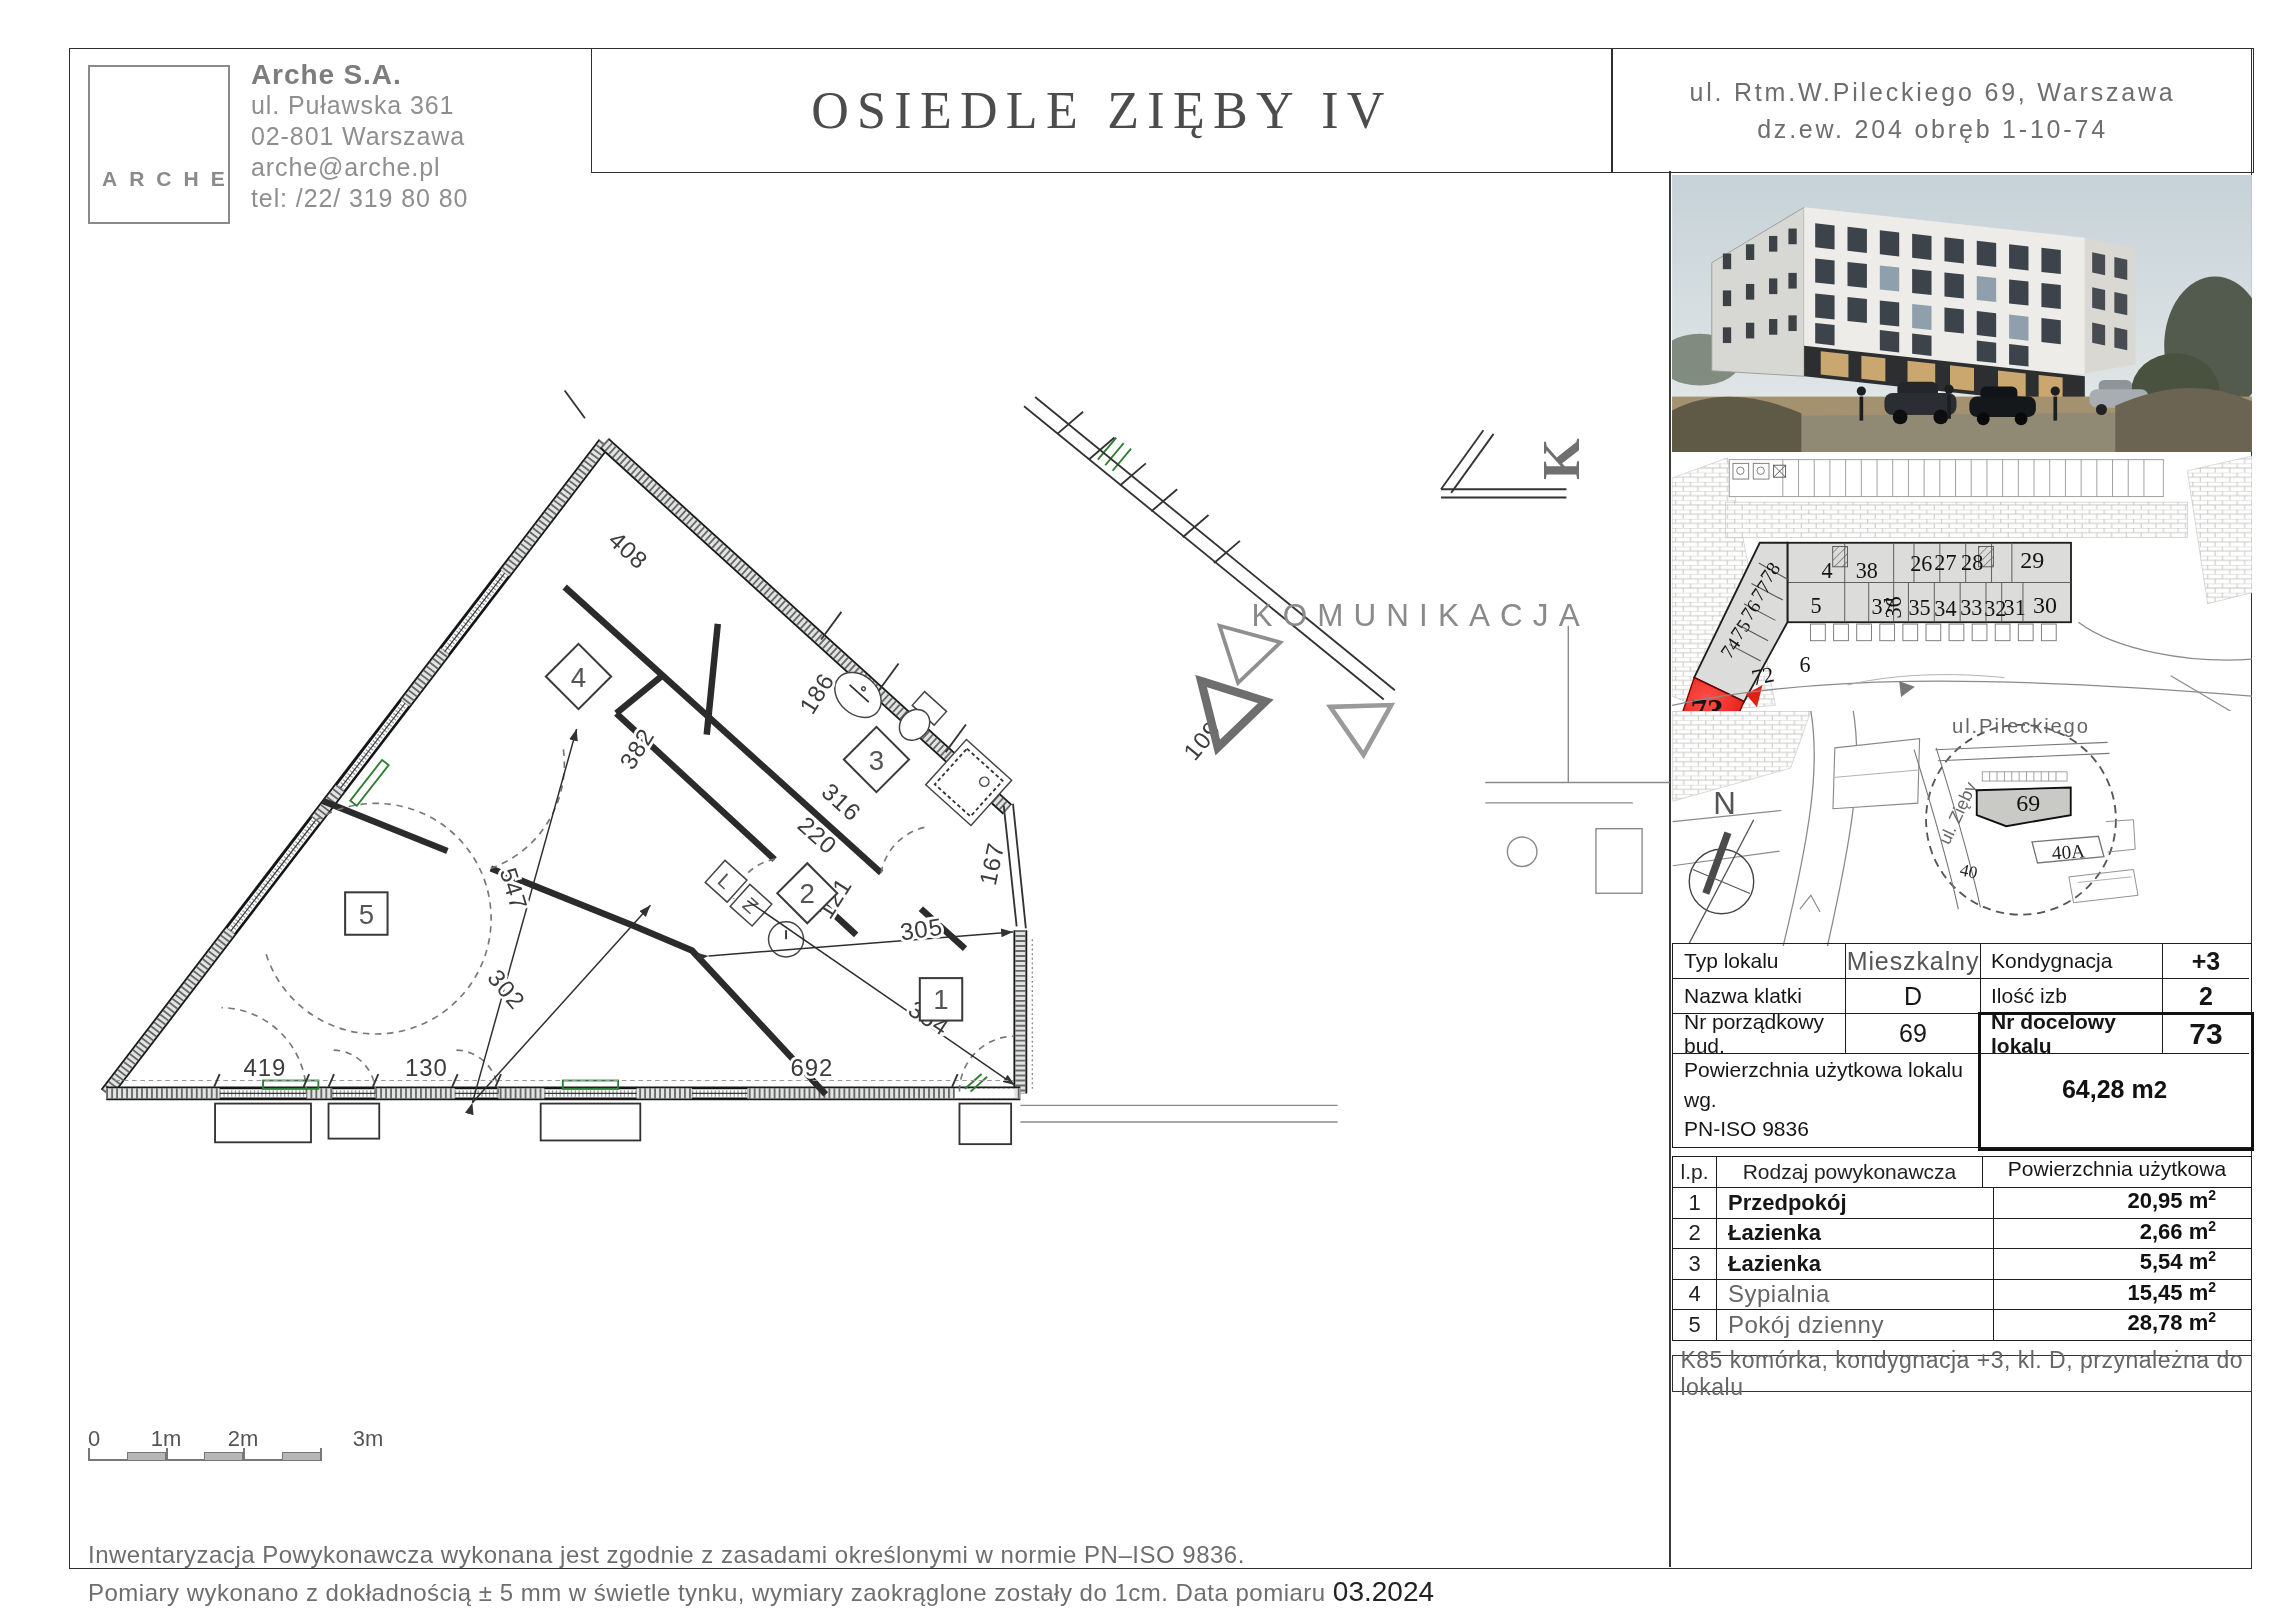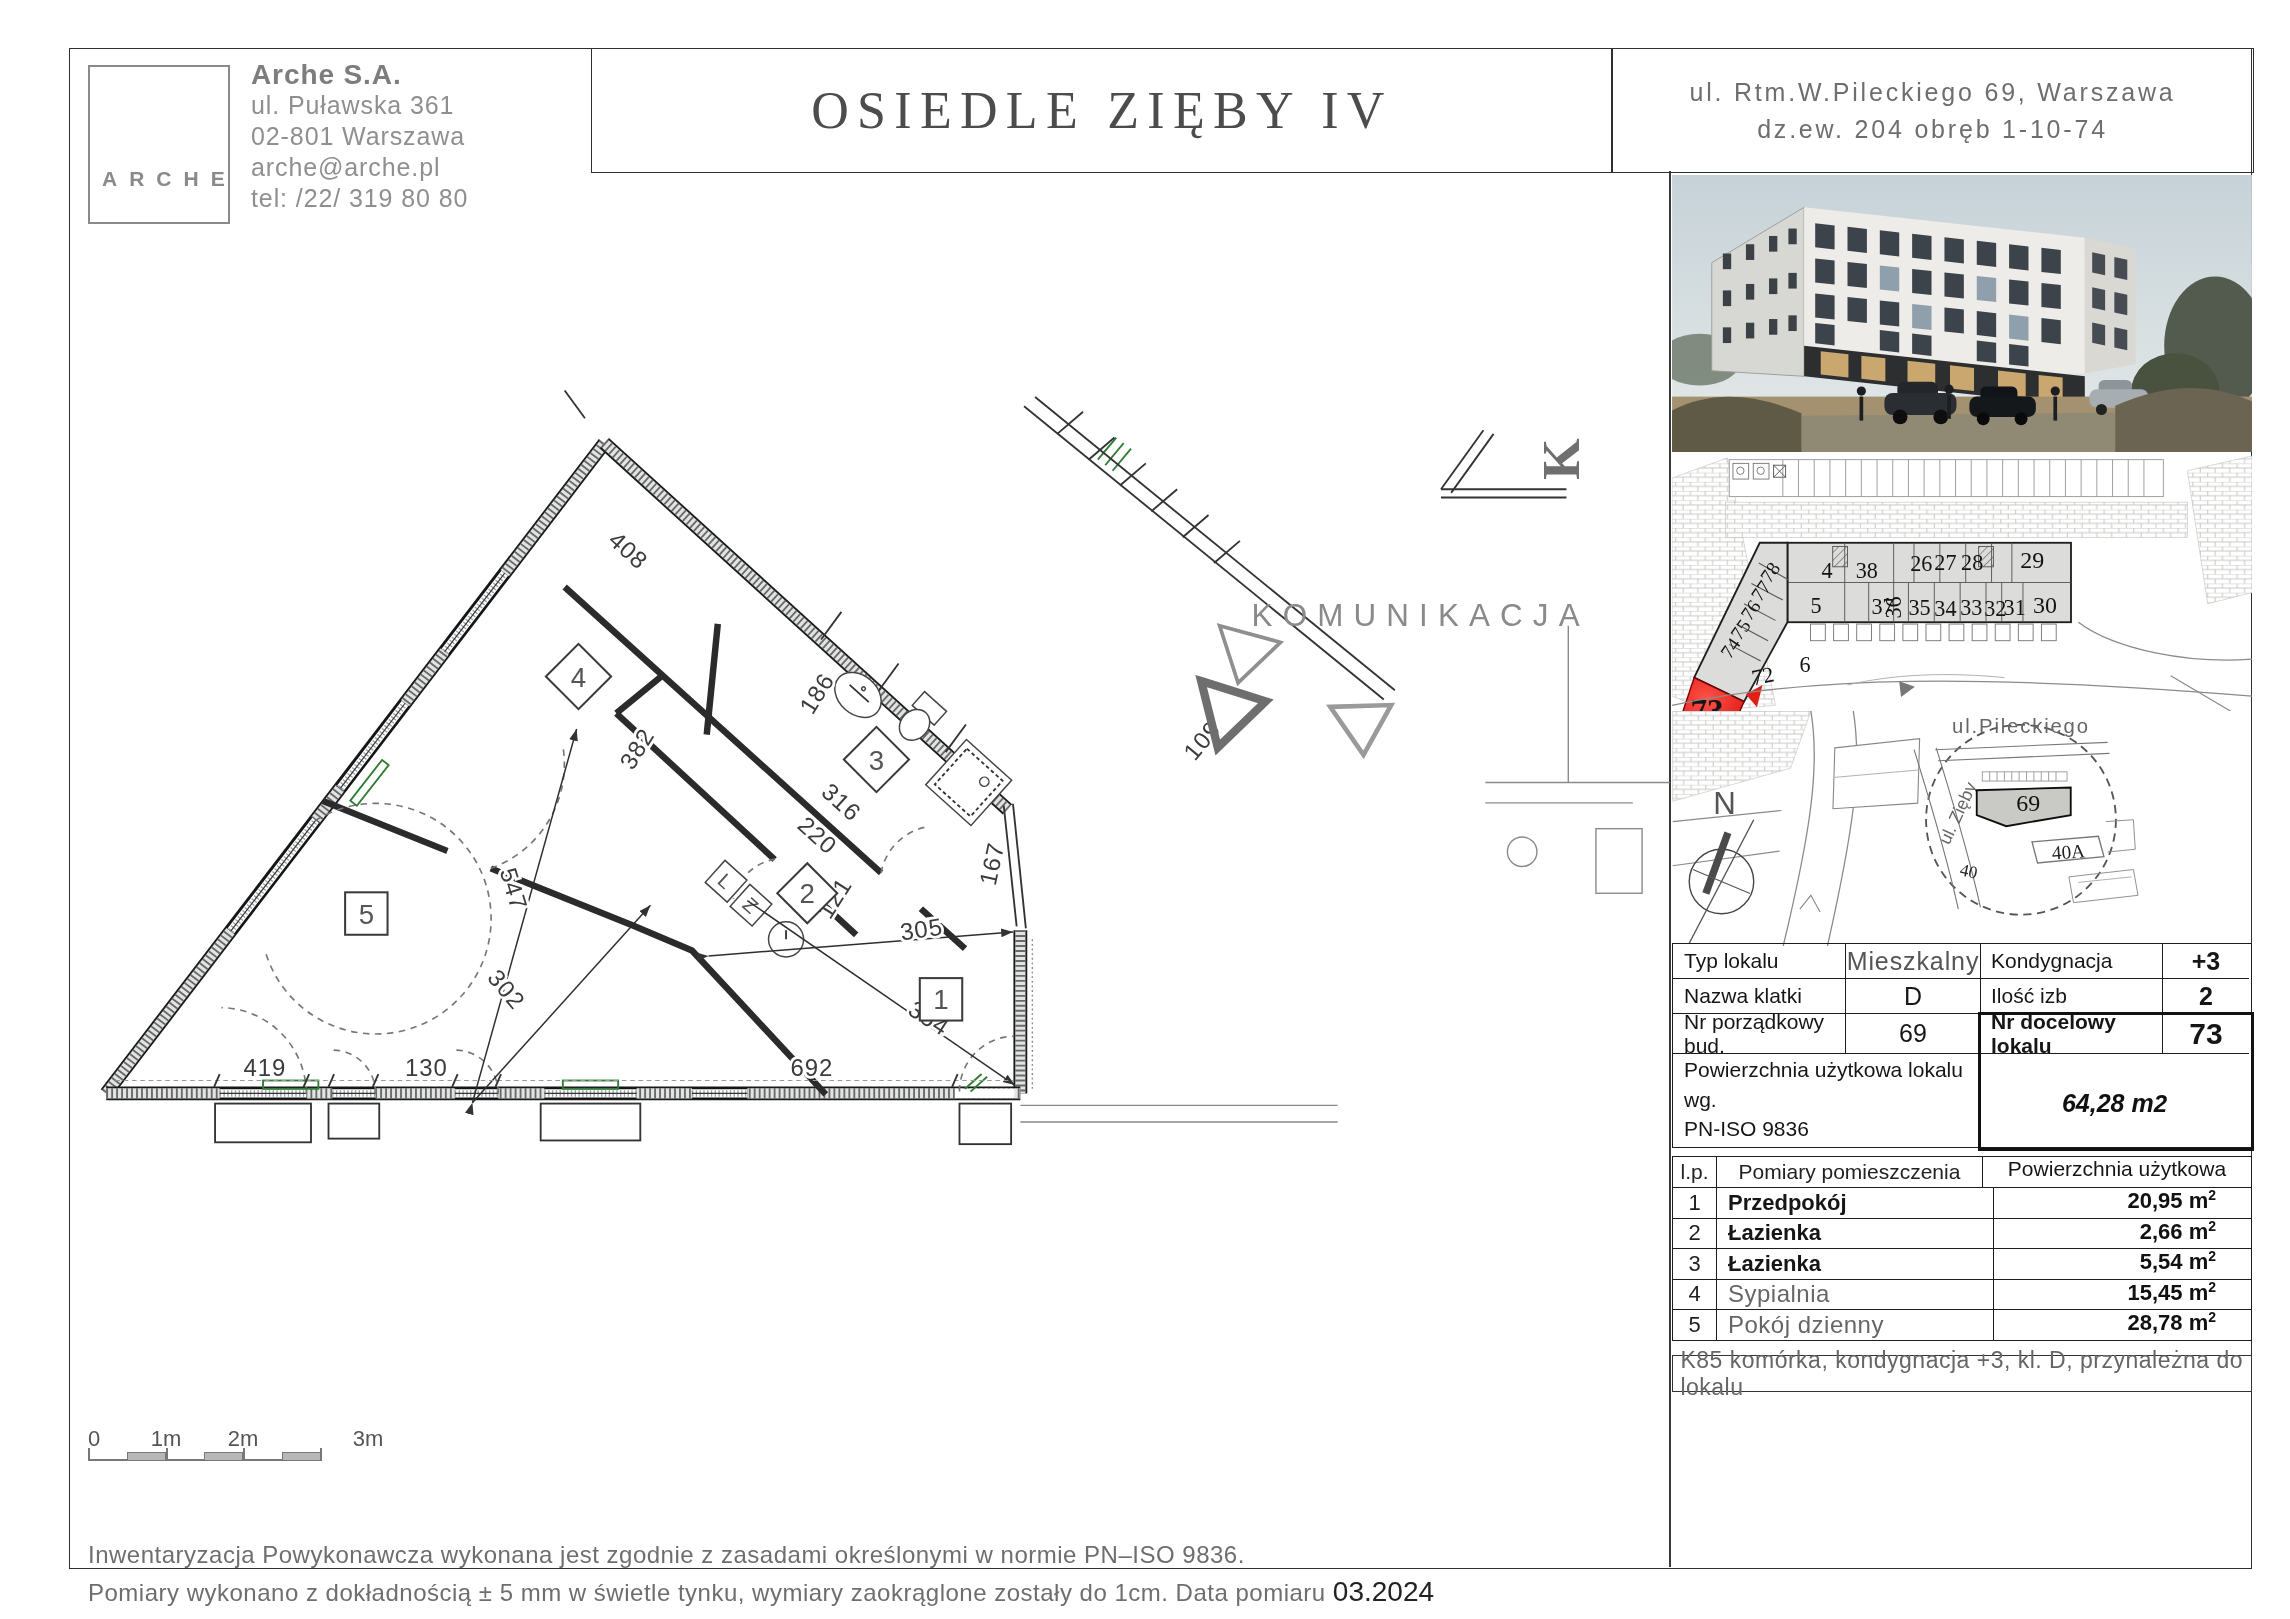--- a/index.html
+++ b/index.html
@@ -667,30 +667,30 @@
 
     <div class="icell" style="left:0;top:70px;width:173px;height:40px;">Nr porządkowy bud.</div>
     <div class="icell val" style="left:173px;top:70px;width:135px;height:40px;">69</div>
     <div class="icell" style="left:307px;top:70px;width:183px;height:40px;font-weight:700;">Nr docelowy lokalu</div>
     <div class="icell val" style="left:490px;top:70px;width:86px;height:40px;border-right:none;font-weight:600;font-size:30px;">73</div>
 
     <div class="icell" style="left:0;top:110px;width:307px;height:91px;border-bottom:none;flex-direction:column;align-items:flex-start;justify-content:center;line-height:29.5px;">
       <span>Powierzchnia użytkowa lokalu wg.</span>
       <span>PN-ISO 9836</span>
     </div>
-    <div class="icell val area-big" style="left:307px;top:114px;width:269px;height:91px;border-right:none;border-bottom:none;font-style:italic;">
+    <div class="icell val area-big" style="left:307px;top:100px;width:269px;height:91px;border-right:none;border-bottom:none;">
       <span>64,28</span>&nbsp;<span>m</span><sup>2</sup>
     </div>
     <div class="abs heavy-ov" style="left:305px;top:68px;width:270px;height:133px;"></div>
   </div>
 
   <div class="abs rtable">
     <div class="rrow rhead">
       <div class="c-no">l.p.</div>
-      <div class="c-name" style="justify-content:center;padding-left:0;">Pomiary pomieszczenia</div>
+      <div class="c-name" style="justify-content:center;padding-left:0;">Rodzaj powykonawcza</div>
       <div class="c-area" style="text-align:center;padding-right:0;font-weight:400;color:#161616;">Powierzchnia użytkowa</div>
     </div>
     <div class="rrow">
       <div class="c-no">1</div>
       <div class="c-name bold-name">Przedpokój</div>
       <div class="c-area"><span>20,95</span>&nbsp;<span>m</span><sup>2</sup></div>
     </div>
     <div class="rrow">
       <div class="c-no">2</div>
       <div class="c-name bold-name">Łazienka</div>

